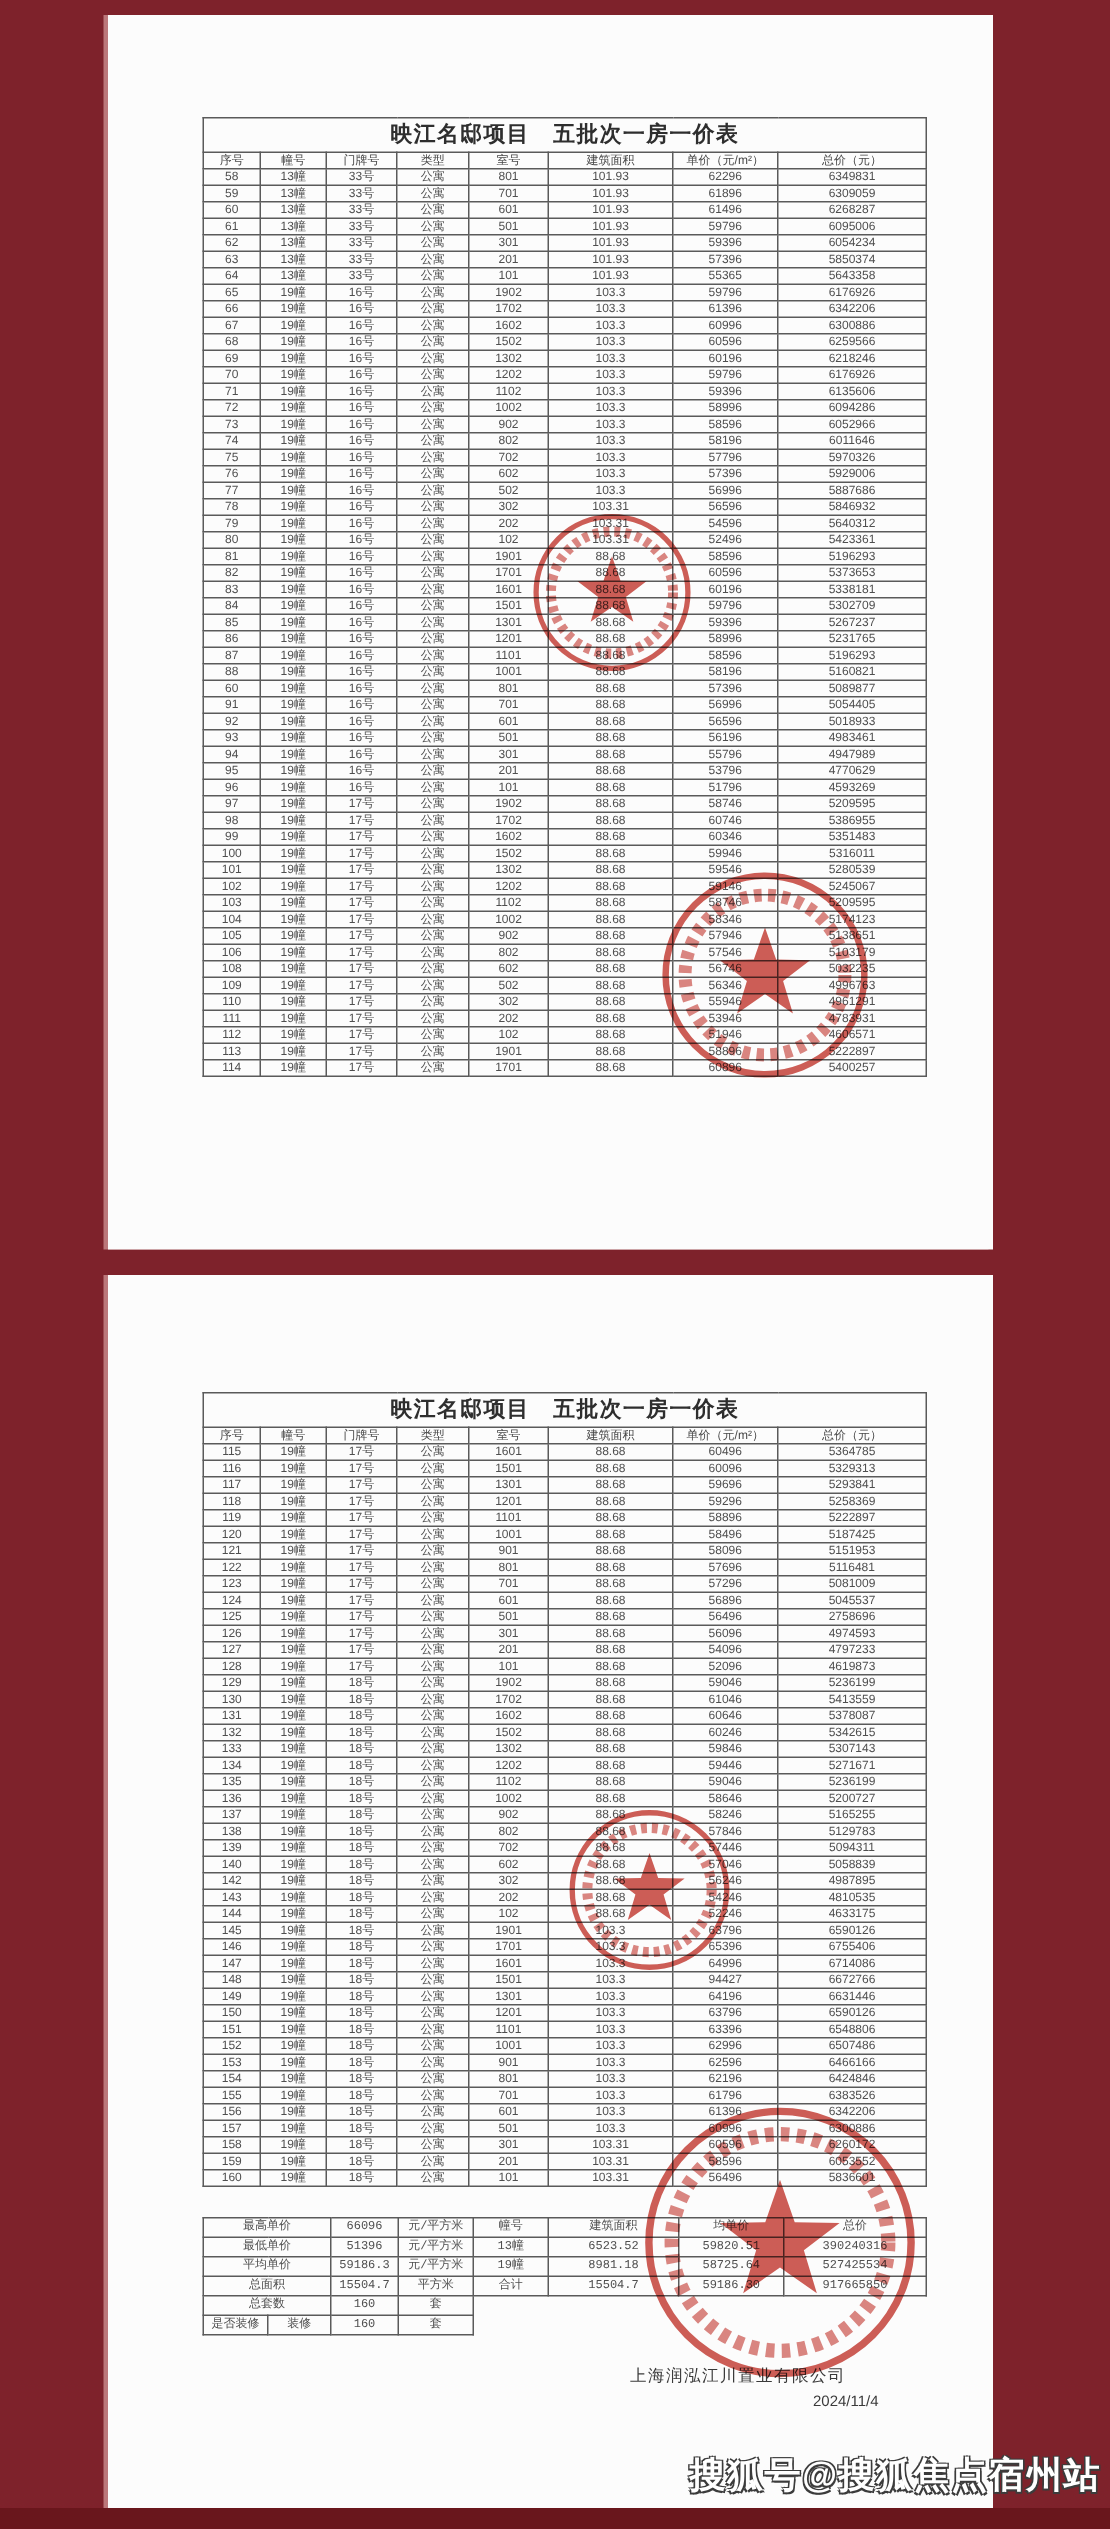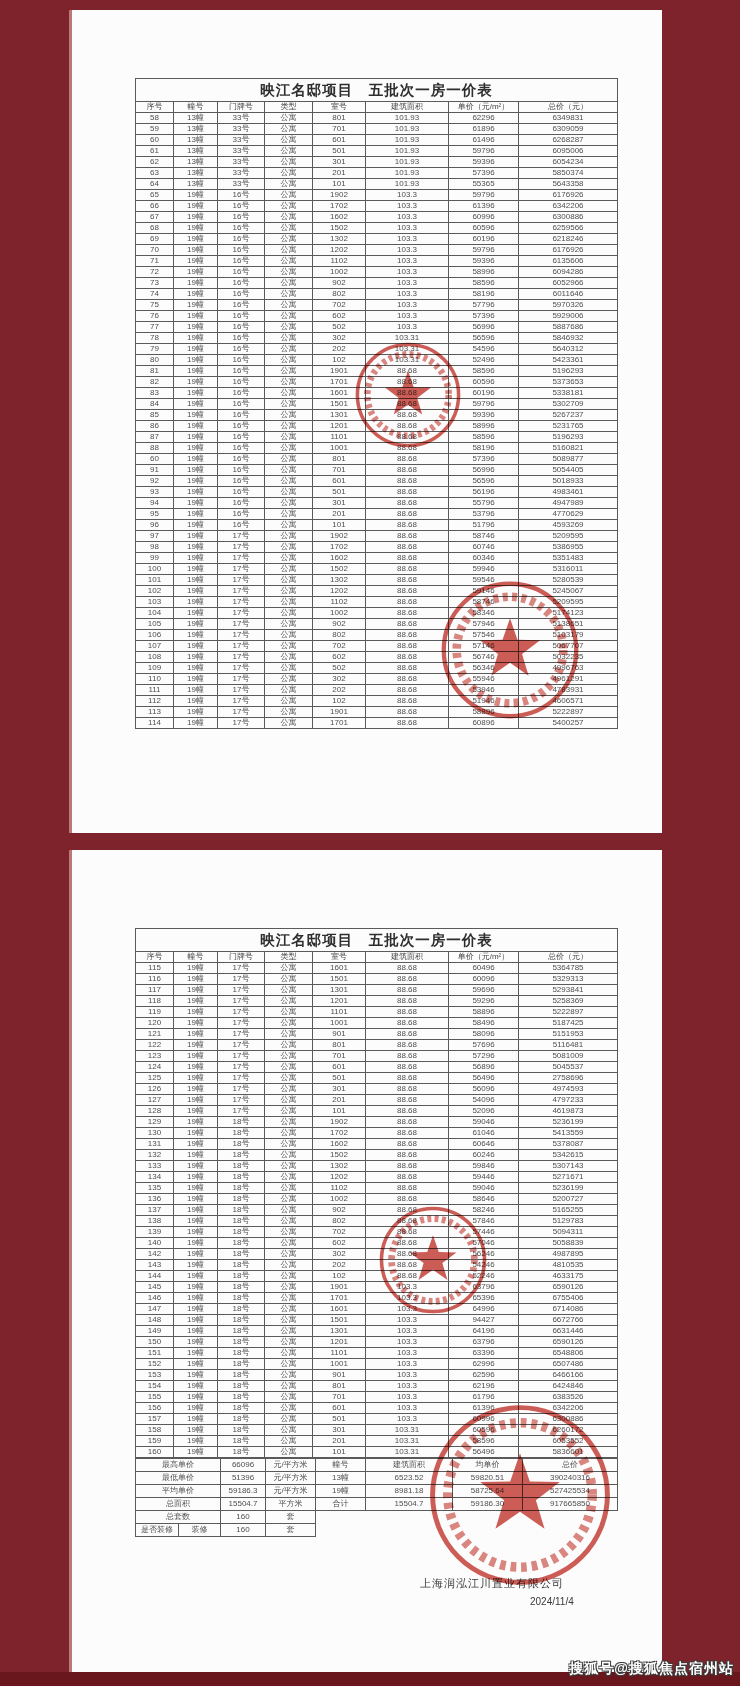--- a/index.html
+++ b/index.html
@@ -10,23 +10,23 @@
   .page1{top:10px;height:823px;}
   .page2{top:850px;height:822px;}
   .tblwrap{position:absolute;left:63px;width:482px;}
   table{border-collapse:collapse;width:482px;table-layout:fixed;}
   td,th{border:1px solid #5a5a5a;font-size:8px;color:#4f4f4f;text-align:center;padding:0;height:10px;line-height:10px;overflow:hidden;white-space:nowrap;font-weight:normal;}
   th{color:#474747;}
   .title-row th{border:1px solid #5a5a5a;font-size:14.5px;font-weight:bold;color:#2e2e2e;height:22px;line-height:22px;letter-spacing:1px;}
   .sum td{height:12px;line-height:12px;font-size:8px;}
   .noborder{border:none;background:transparent;}
   .footer-company{position:absolute;font-size:11px;color:#3a3a3a;letter-spacing:1px;}
-  .footer-date{position:absolute;font-size:10px;color:#3a3a3a;}
+  .footer-date{position:absolute;font-size:10px;color:#3a3a3a;margin-left:12px;}
   .seal{position:absolute;mix-blend-mode:multiply;opacity:.82;pointer-events:none;}
-  .watermark{position:absolute;right:6px;bottom:8px;font-size:14px;font-weight:bold;color:#ffffff;
+  .watermark{position:absolute;right:6px;bottom:20px;font-size:24px;font-weight:bold;color:#ffffff;
     text-shadow:-1px -1px 0 #3c3c3c,1px -1px 0 #3c3c3c,-1px 1px 0 #3c3c3c,1px 1px 0 #3c3c3c;letter-spacing:1px;padding-left:20px;}
   col.c0{width:38px}col.c1{width:44px}col.c2{width:47px}col.c3{width:48px}
   col.c4{width:53px}col.c5{width:83px}col.c6{width:70px}col.c7{width:99px}
   col.s0{width:43px}col.s1{width:42px}col.s2{width:45px}col.s3{width:50px}
   col.s4{width:50px}col.s5{width:87px}col.s6{width:70px}col.s7{width:95px}
 </style>
 </head>
 <body>
 
 <div class="canvas">
@@ -583,30 +583,20 @@
               <td>106</td>
               <td>19幢</td>
               <td>17号</td>
               <td>公寓</td>
               <td>802</td>
               <td>88.68</td>
               <td>57546</td>
               <td>5103179</td>
             </tr>
 
-            <tr>
-              <td>107</td>
-              <td>19幢</td>
-              <td>17号</td>
-              <td>公寓</td>
-              <td>702</td>
-              <td>88.68</td>
-              <td>57146</td>
-              <td>5067707</td>
-            </tr>
 
             <tr>
               <td>108</td>
               <td>19幢</td>
               <td>17号</td>
               <td>公寓</td>
               <td>602</td>
               <td>88.68</td>
               <td>56746</td>
               <td>5032235</td>
@@ -1215,21 +1205,21 @@
               <td>公寓</td>
               <td>101</td>
               <td>103.31</td>
               <td>56496</td>
               <td>5836601</td>
             </tr>
           </tbody>
       </table>
     </div>
 
-    <div class="tblwrap" style="top:608px;">
+    <div class="tblwrap" style="top:628px;font-family:Liberation Mono, monospace;">
       <table class="sum">
         <colgroup>
             <col class="s0">
             <col class="s1">
             <col class="s2">
             <col class="s3">
             <col class="s4">
             <col class="s5">
             <col class="s6">
             <col class="s7">

